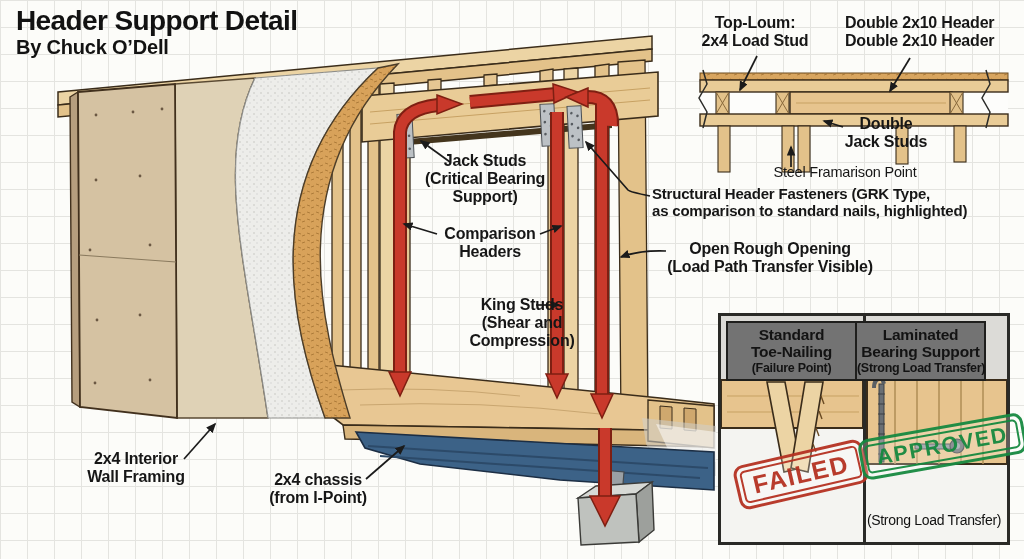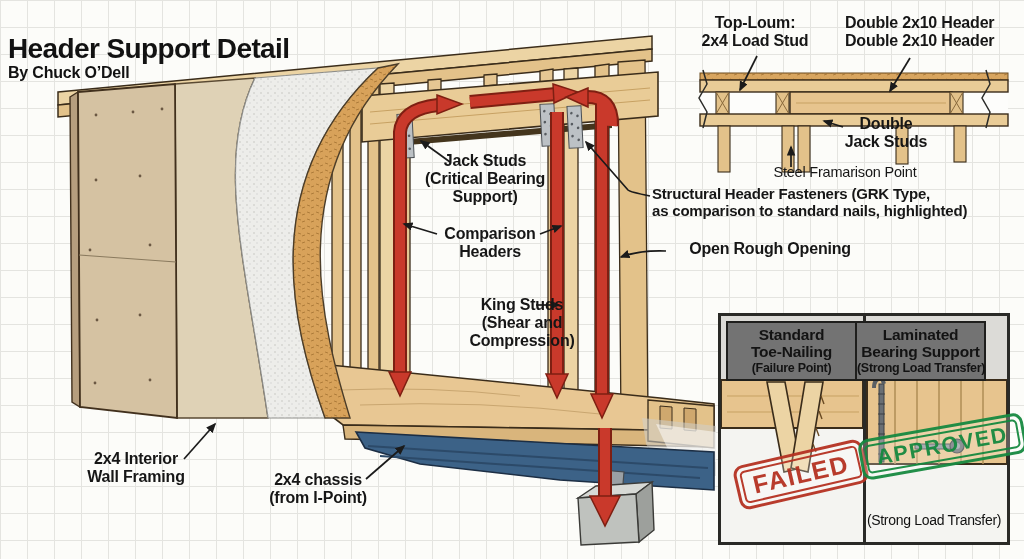--- a/index.html
+++ b/index.html
@@ -2,23 +2,23 @@
 <html><head>
 <meta charset="utf-8">
 <style>
   html,body{margin:0;padding:0;background:#ffffff;}
   .page{position:relative;width:1024px;height:559px;overflow:hidden;
         font-family:"Liberation Sans",sans-serif;background-color:#fcfcf9;
         background-image:linear-gradient(#e4e4e0 1px,transparent 1px),
                          linear-gradient(90deg,#e4e4e0 1px,transparent 1px);
         background-size:27px 27px;}
   .art{position:absolute;left:0;top:0;width:1024px;height:559px;}
-  .title-block{position:absolute;left:8px;top:6px;color:#121212;margin-top:28px;}
+  .title-block{position:absolute;left:16px;top:6px;color:#121212;}
   .title-block .h1{font-size:28px;font-weight:700;letter-spacing:-0.6px;line-height:1.05;}
-  .title-block .by{font-size:16px;font-weight:700;letter-spacing:-0.2px;margin-top:1px;}
+  .title-block .by{font-size:20px;font-weight:700;letter-spacing:-0.2px;margin-top:1px;}
   .lbl{position:absolute;color:#161616;font-weight:700;font-size:16px;line-height:1.12;
        text-align:center;letter-spacing:-0.2px;}
   .lbl .ln{white-space:nowrap;display:block;}
   .lbl.left{text-align:left;}
   .lbl.small{font-size:15px;}
   .lbl.reg{font-weight:400;}
   
   .panel{position:absolute;left:718px;top:313px;width:292px;height:232px;
          background:#f4f4f1;border:3px solid #2a2a27;box-sizing:border-box;}
   .panel-gray{position:absolute;left:0;top:0;width:286px;height:64px;background:#dcdbd7;}
@@ -262,20 +262,21 @@
     <span class="ln">King Studs</span>
     <span class="ln">(Shear and</span>
     <span class="ln">Compression)</span>
   </div>
   <div class="lbl left small" style="left:652px;top:186px;width:368px;">
     <span class="ln">Structural Header Fasteners (GRK Type,</span>
     <span class="ln">as comparison to standard nails, highlighted)</span>
   </div>
   <div class="lbl" style="left:655px;top:240px;width:230px;">
     <span class="ln">Open Rough Opening</span>
+    <span class="ln">(Load Path Transfer Visible)</span>
   </div>
   <div class="lbl" style="left:61px;top:450px;width:150px;">
     <span class="ln">2x4 Interior</span>
     <span class="ln">Wall Framing</span>
   </div>
   <div class="lbl" style="left:243px;top:471px;width:150px;">
     <span class="ln">2x4 chassis</span>
     <span class="ln">(from I-Point)</span>
   </div>
 

